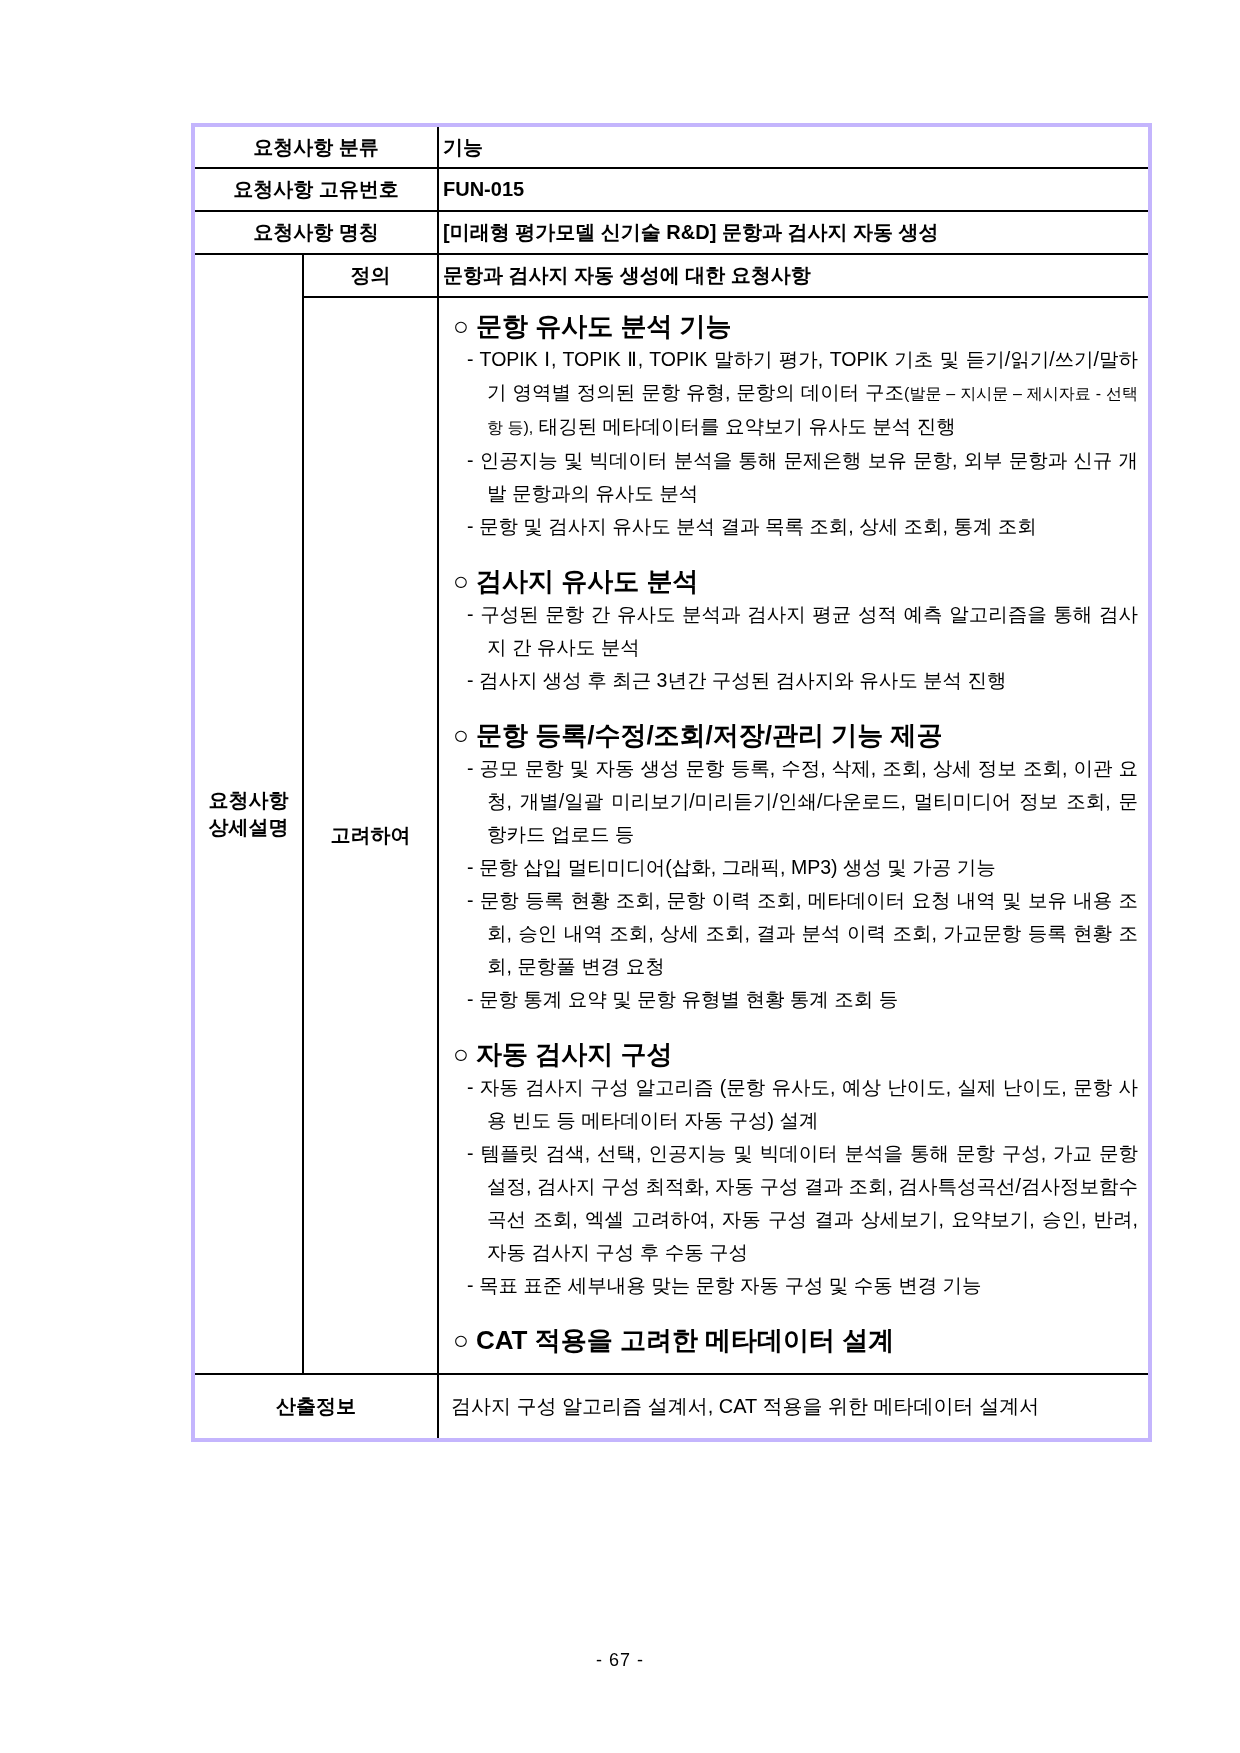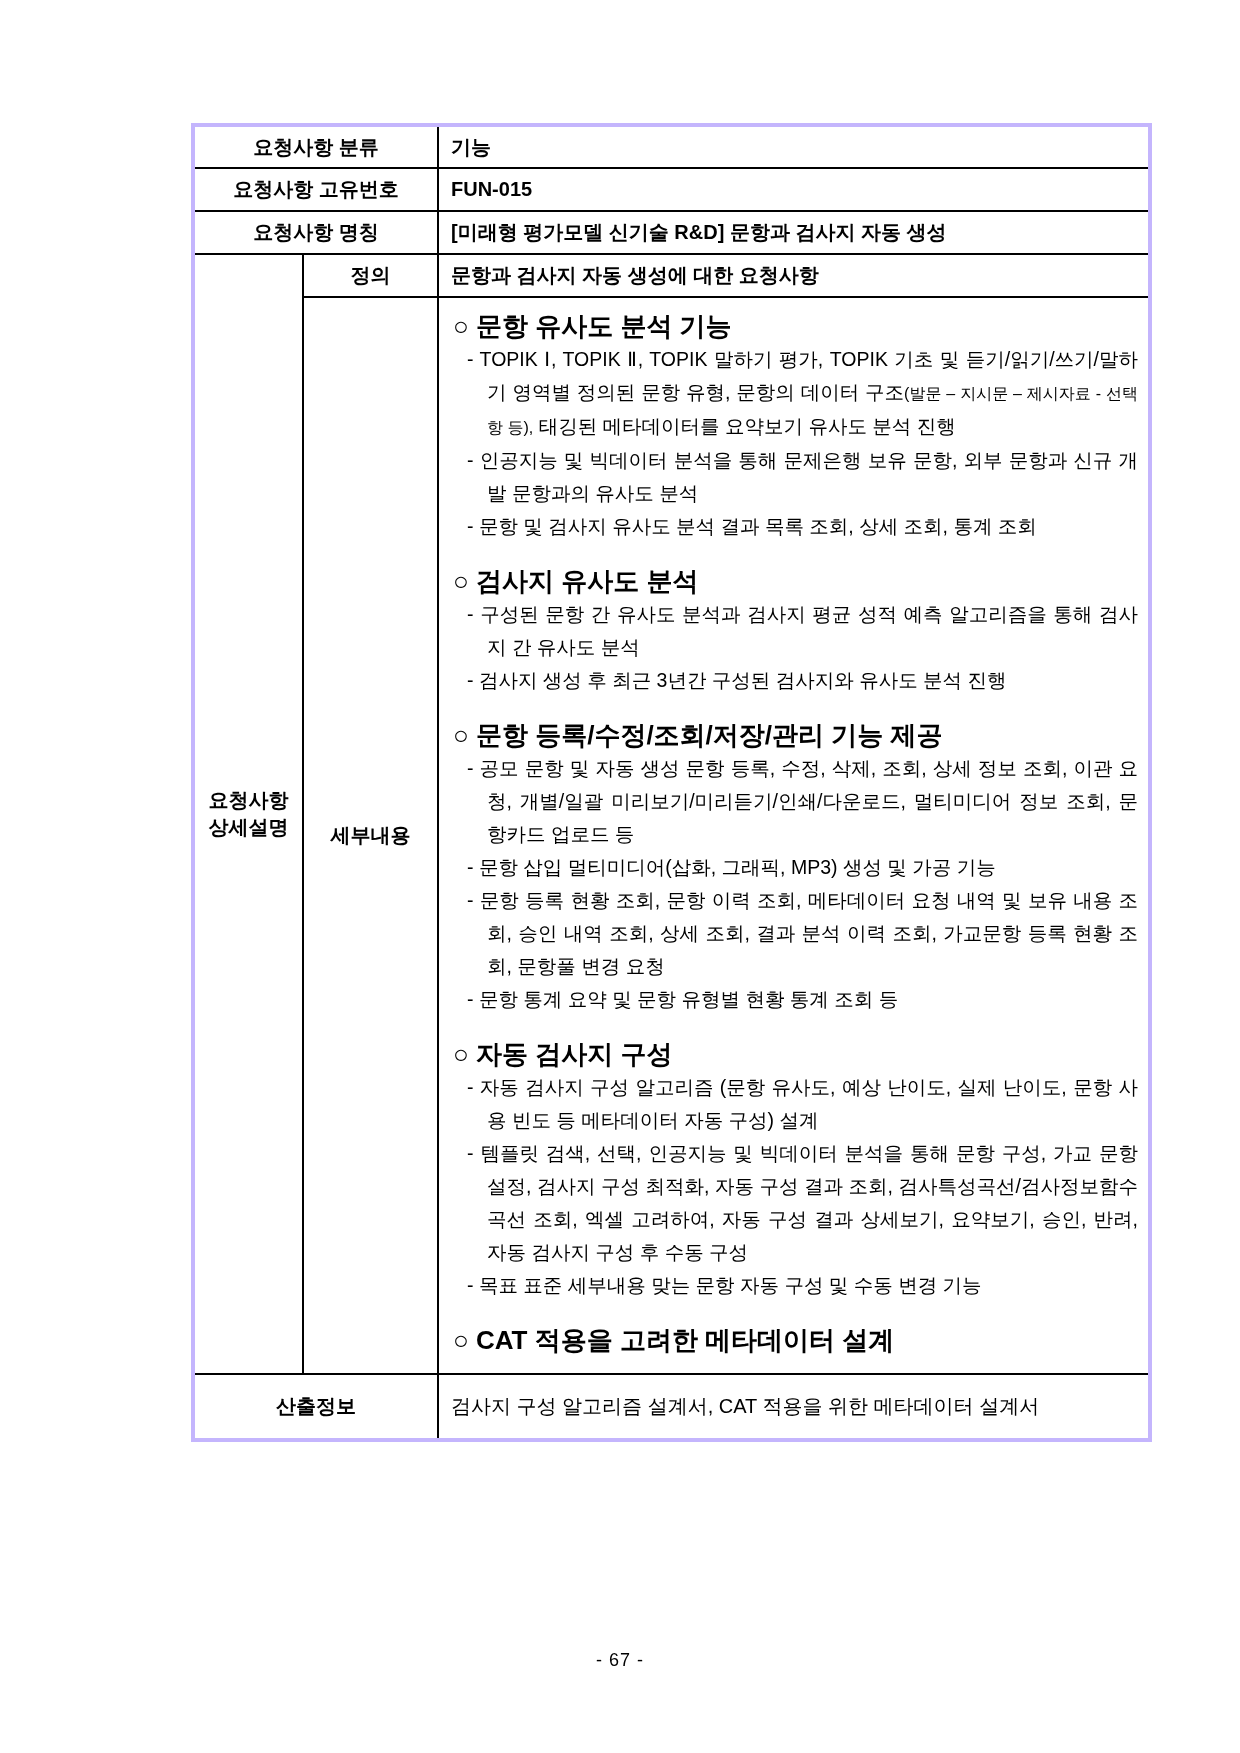--- a/index.html
+++ b/index.html
@@ -28,21 +28,21 @@
     vertical-align: middle;
   }
   td.label {
     text-align: center;
     font-weight: bold;
     padding: 2px;
   }
   td.value {
     text-align: left;
     font-weight: bold;
-    padding: 2px 12px;
+    padding: 2px 4px;
   }
   tr.row-s { height: 43px; }
   td.detail-cell {
     vertical-align: top;
     padding: 12px 10px 16px 8px;
   }
   .detail-heading {
     font-weight: bold;
     font-size: 26px;
     line-height: 33px;
@@ -96,21 +96,21 @@
       <tr class="row-s">
         <td class="label" colspan="2">요청사항 명칭</td>
         <td class="value">[미래형 평가모델 신기술 R&amp;D] 문항과 검사지 자동 생성</td>
       </tr>
       <tr class="row-s">
         <td class="label" rowspan="2">요청사항 상세설명</td>
         <td class="label">정의</td>
         <td class="value">문항과 검사지 자동 생성에 대한 요청사항</td>
       </tr>
       <tr>
-        <td class="label">세부내용</td>
+        <td class="label">고려하여</td>
         <td class="detail-cell">
             <div class="detail-block">
               <div class="detail-heading"><span class="marker">○ </span>문항 유사도 분석 기능</div>
               <div class="detail-item">- <span>TOPIK Ⅰ, TOPIK Ⅱ, TOPIK 말하기 평가, TOPIK 기초 및 듣기/읽기/쓰기/말하기 영역별 정의된 문항 유형, 문항의 데이터 구조</span><span class="small">(발문 – 지시문 – 제시자료 - 선택항 등),</span><span> 태깅된 메타데이터를 요약보기 유사도 분석 진행</span></div>
               <div class="detail-item">- <span>인공지능 및 빅데이터 분석을 통해 문제은행 보유 문항, 외부 문항과 신규 개발 문항과의 유사도 분석</span></div>
               <div class="detail-item">- <span>문항 및 검사지 유사도 분석 결과 목록 조회, 상세 조회, 통계 조회</span></div>
             </div>
             <div class="detail-block">
               <div class="detail-heading"><span class="marker">○ </span>검사지 유사도 분석</div>
               <div class="detail-item">- <span>구성된 문항 간 유사도 분석과 검사지 평균 성적 예측 알고리즘을 통해 검사지 간 유사도 분석</span></div>

